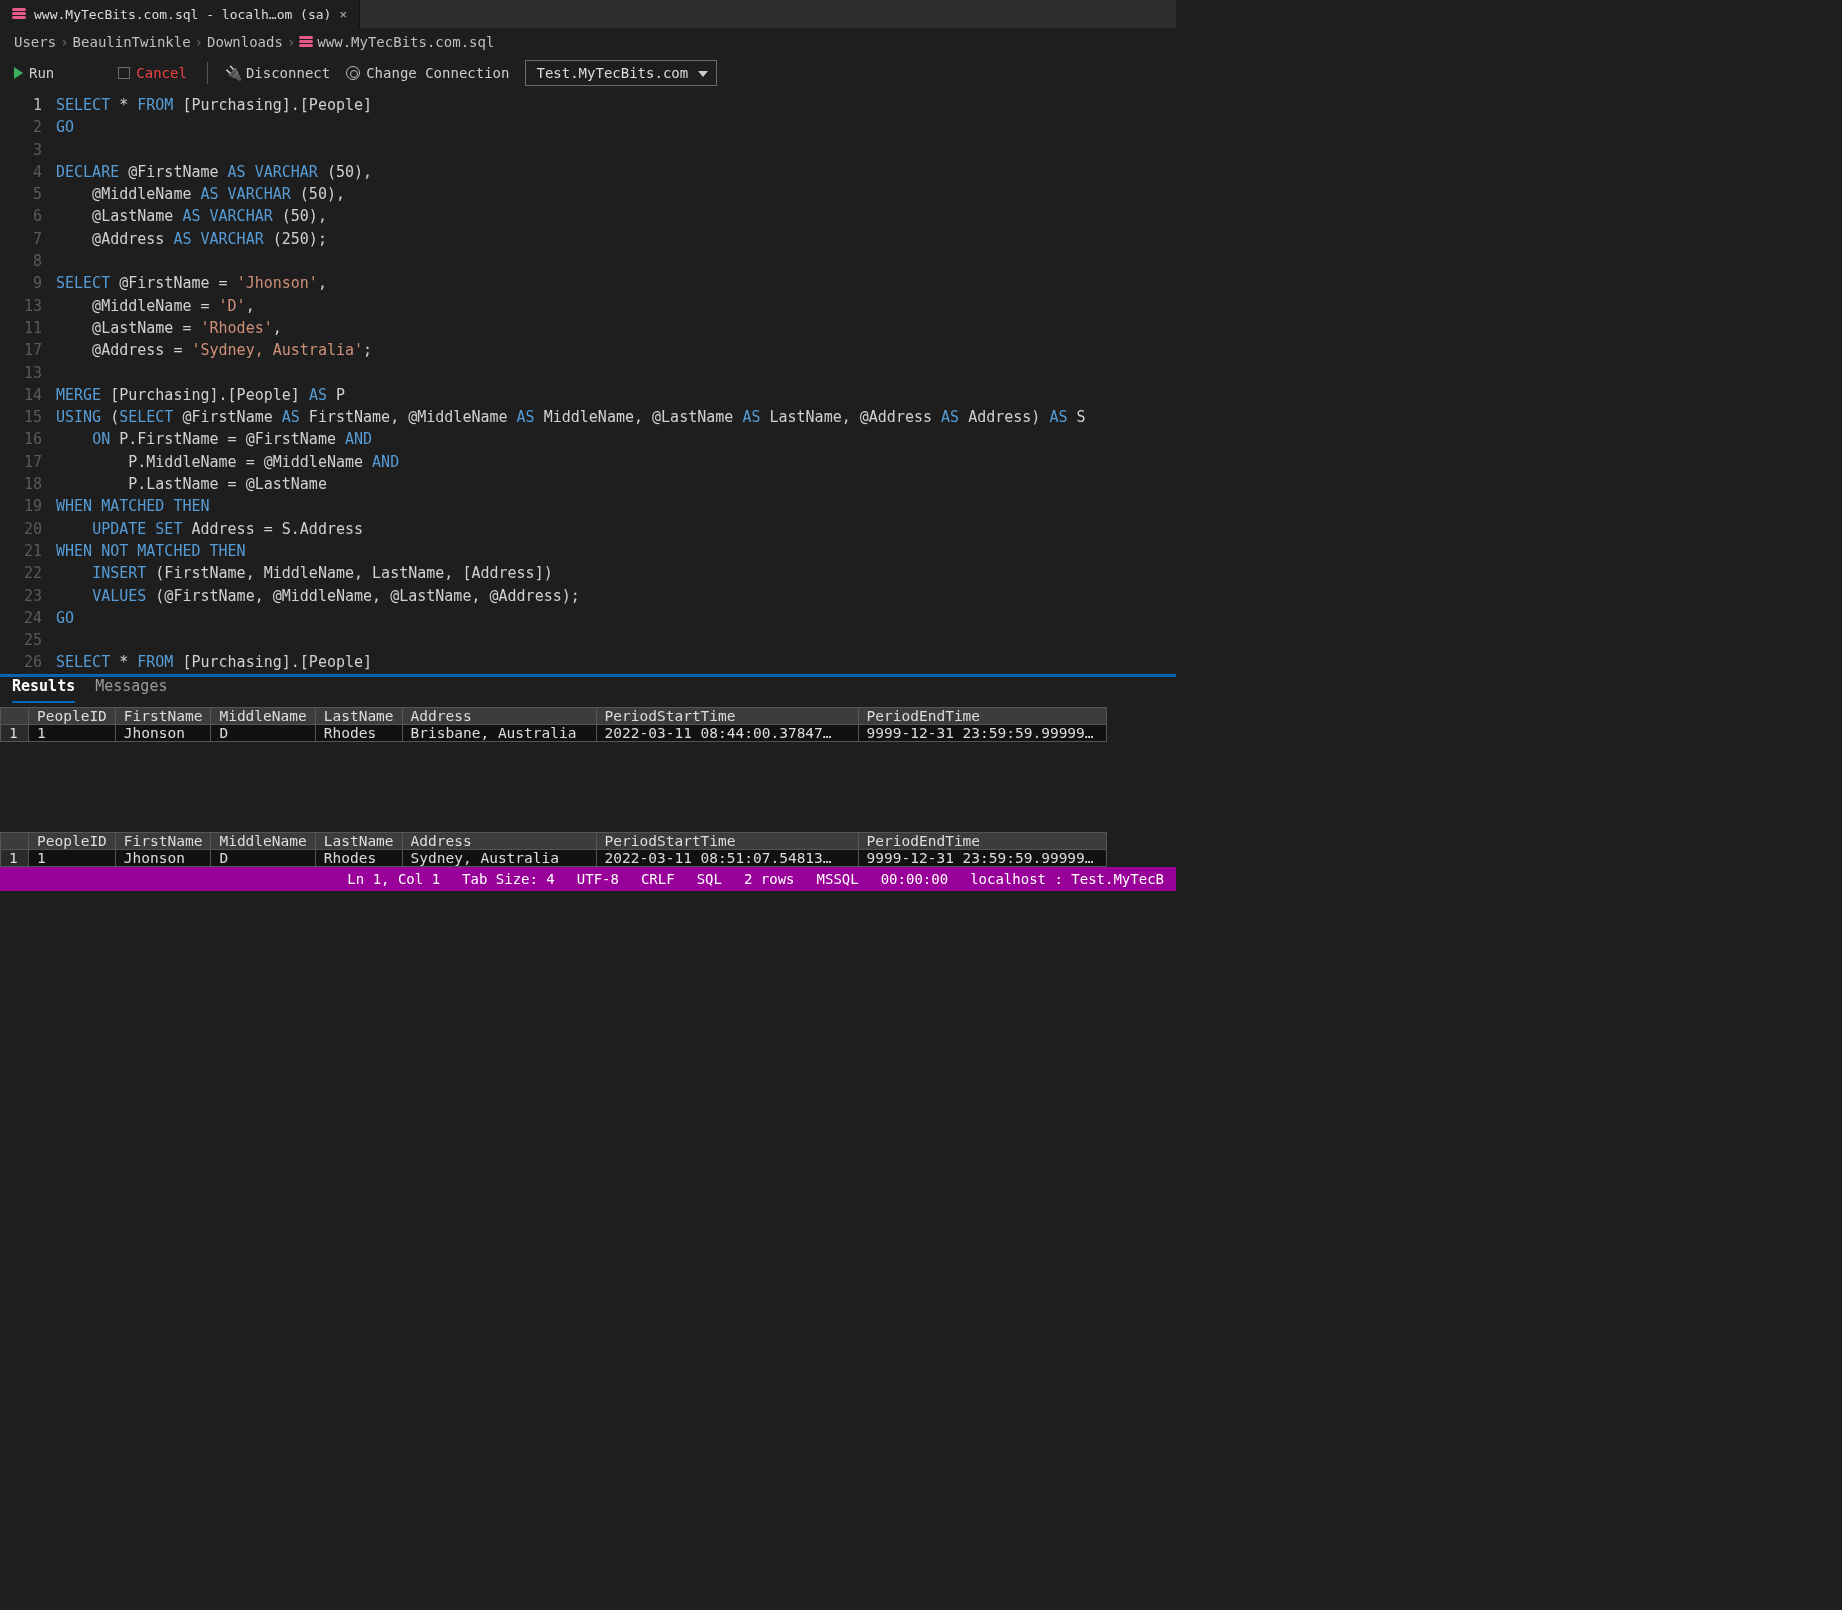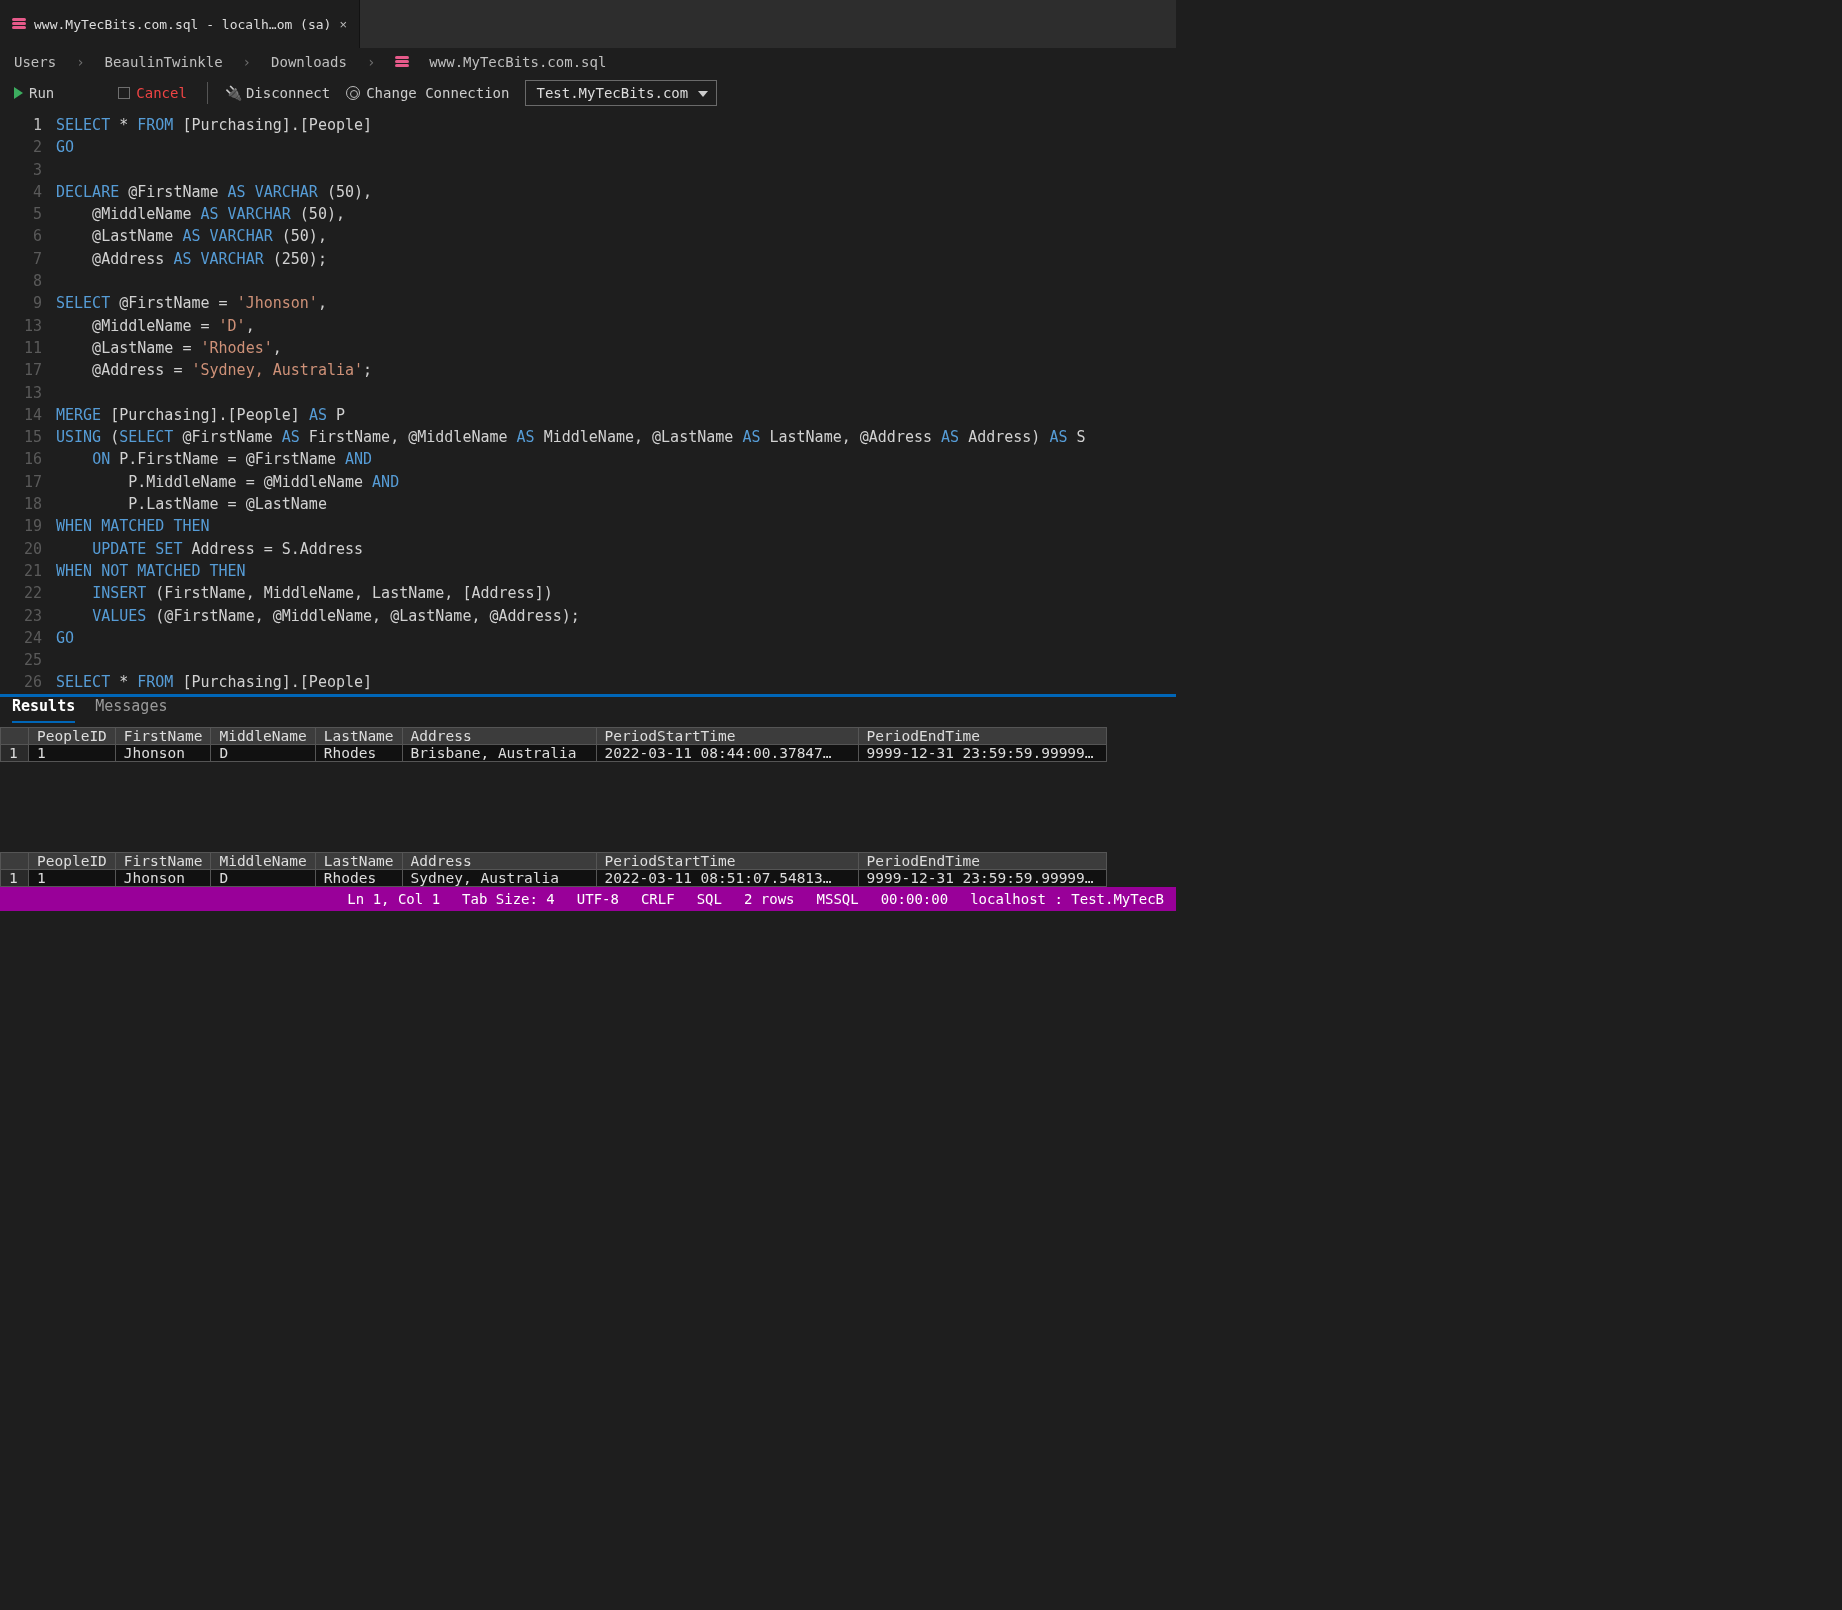--- a/index.html
+++ b/index.html
@@ -32,21 +32,21 @@
     background: var(--bg0);
     color: var(--text);
     width: 1176px;
     font-size: 14px;
     user-select: none;
   }
   
   .tabbar {
     display:flex;
     background: var(--bg2);
-    height: 48px;
+    height: 28px;
   }
   .tab {
     display:flex;
     align-items:center;
     gap:8px;
     padding: 0 12px;
     background: var(--tab-bg);
     border-right: 1px solid #121212;
     color: #dcdcdc;
     max-width: 380px;
@@ -58,21 +58,21 @@
   }
   .db-icon span{height:3px;background:var(--db-icon);border-radius:3px;display:block;}
   .close-x {
     font-family: sans-serif;
     color:#bbb;
   }
   
   .breadcrumbs {
     display:flex;
     align-items:center;
-    gap:20px;
+    gap:4px;
     padding: 6px 14px 4px;
     font-family: -apple-system, "Segoe UI", sans-serif;
     font-size: 14px;
     color: #bfbfbf;
   }
   .crumb-sep { color:#6f6f6f; }
   
   .toolbar {
     display:flex;
     align-items:center;

